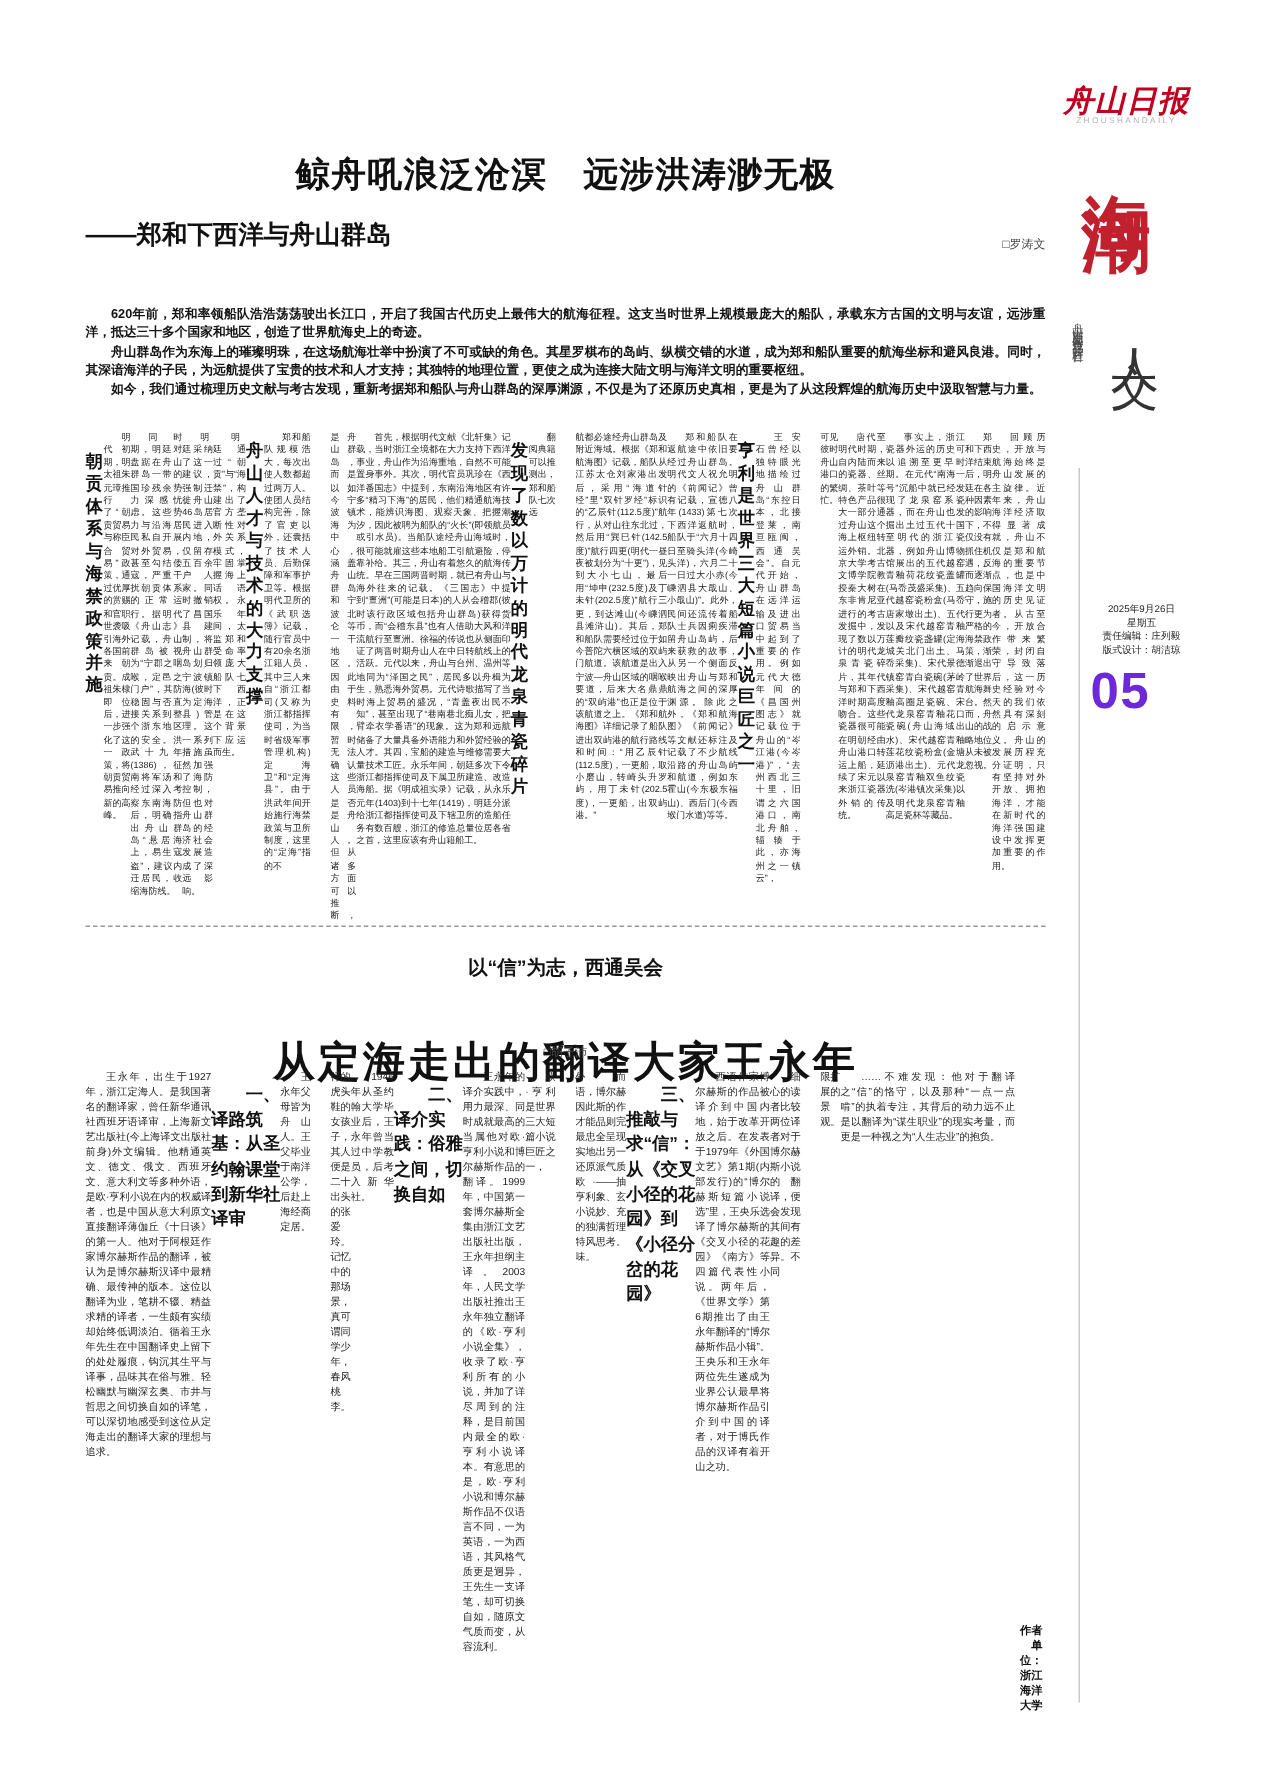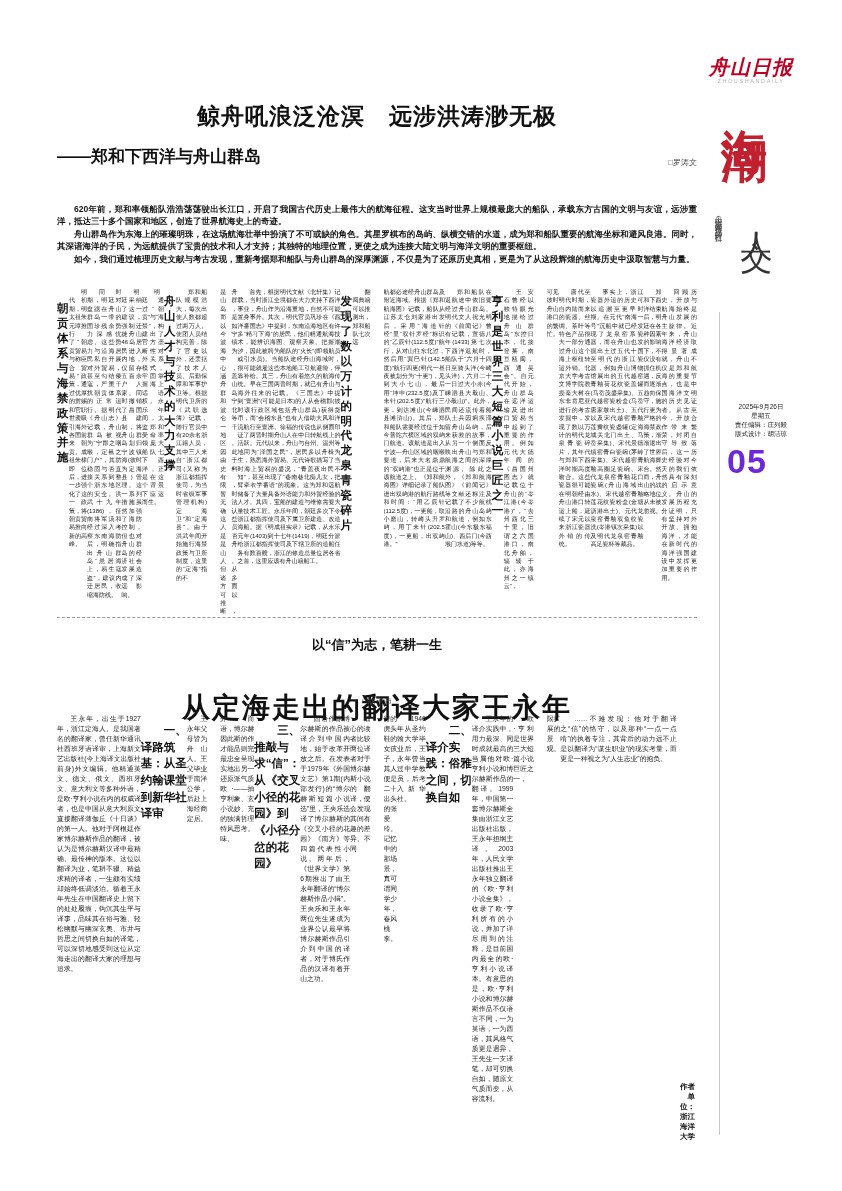--- a/index.html
+++ b/index.html
@@ -93,43 +93,43 @@
       <p class="cont">可见彼时舟山港口的繁忙。</p>
       <p>唐代至明代时期，自内陆而来的瓷器、丝绸、茶叶等特色产品很大一部分通过舟山这个海上枢纽转运外销。北京大学考古文博学院教授秦大树在东非肯尼亚进行的考古发掘中，发现了数以万计的明代龙泉青瓷碎片，其年代与郑和下西洋时期高度吻合。这些瓷器很可能在明朝经由舟山港口转运上船，延续了宋元以来浙江瓷器外销的传统。</p>
       <p>事实上，浙江瓷器外运的历史可以追溯至更早时期。在元代“南海一号”沉船中就已经发现了龙泉窑系瓷器，而在舟山也发掘出土过五代十国至明代的浙江瓷器，例如舟山博物馆展出的五代越窑青釉荷花纹瓷盖罐(马岙茂盛采集)、五代越窑瓷粉盒(马岙唐家墩出土)、五代以及宋代越窑青釉莲瓣纹瓷盏罐(定海城关北门出土、马岙采集)、宋代景德镇窑青白瓷碗(茅岭采集)、宋代越窑青釉高圈足瓷碗、宋代龙泉窑青釉花口瓷碗(舟山海域出水)、宋代越窑青釉莲花纹瓷粉盒(金塘沥港出土)、元代龙泉窑青釉双鱼纹瓷洗(岑港镇次采集)以及明代龙泉窑青釉高足瓷杯等藏品。</p>
       <p>郑和下西洋结束后，明廷在各种因素的影响下，不仅没有抓住机遇，反而逐渐趋向保守，施行更为严格的海禁政策，渐渐退出了世界航海舞台。然而，舟山的战略地位从未被忽视。</p>
       <p>回顾历史，开放与航海始终是舟山发展的主旋律。近年来，舟山海洋经济取得显著成就，舟山不仅是郑和航海的重要节点，也是中国海洋文明的历史见证者。从古至今，开放合作带来繁荣，封闭自守导致落后，这一历史经验对今天的我们依然具有深刻的启示意义。舟山的发展历程充分证明，只有坚持对外开放、拥抱海洋，才能在新时代的海洋强国建设中发挥更加重要的作用。</p>
     </div>
   </div>
 
   <div class="dotted"></div>
 
-  <div class="a2-kicker">以“信”为志，笔耕一生</div>
+  <div class="a2-kicker">以“信”为志，西通吴会</div>
   <h1 class="a2-headline">从定海走出的翻译大家王永年</h1>
   <div class="byline a2-byline">□胡子沛</div>
 
   <div class="cols a2-cols">
     <div class="col">
       <p>王永年，出生于1927年，浙江定海人。是我国著名的翻译家，曾任新华通讯社西班牙语译审，上海新文艺出版社(今上海译文出版社前身)外文编辑。他精通英文、德文、俄文、西班牙文、意大利文等多种外语，是欧·亨利小说在内的权威译者，也是中国从意大利原文直接翻译薄伽丘《十日谈》的第一人。他对于阿根廷作家博尔赫斯作品的翻译，被认为是博尔赫斯汉译中最精确、最传神的版本。这位以翻译为业，笔耕不辍、精益求精的译者，一生颇有实绩却始终低调淡泊。循着王永年先生在中国翻译史上留下的处处履痕，钩沉其生平与译事，品味其在俗与雅、轻松幽默与幽深玄奥、市井与哲思之间切换自如的译笔，可以深切地感受到这位从定海走出的翻译大家的理想与追求。</p>
       <h3>一、译路筑基：从圣约翰课堂到新华社译审</h3>
       <p>王永年父母皆为舟山人。王父毕业于南洋公学，后赴上海经商定居。</p>
     </div>
     <div class="col">
+      <p class="cont">行的虎头鞋的女孩子，其人便是二十出头的张爱玲。记忆中的那场景，真可谓同学少年，春风桃李。</p>
+      <p>1946年从圣约翰大学毕业后，王永年曾当过中学教员，后考入新华社。</p>
+      <h3>二、译介实践：俗雅之间，切换自如</h3>
+      <p>王永年的译介实践中，用力最深、同时成就最高的当属他对欧·亨利小说和博尔赫斯作品的翻译。1999年，中国第一套博尔赫斯全集由浙江文艺出版社出版，王永年担纲主译。2003年，人民文学出版社推出王永年独立翻译的《欧·亨利小说全集》，收录了欧·亨利所有的小说，并加了详尽周到的注释，是目前国内最全的欧·亨利小说译本。有意思的是，欧·亨利小说和博尔赫斯作品不仅语言不同，一为英语，一为西语，其风格气质更是迥异，王先生一支译笔，却可切换自如，随原文气质而变，从容流利。</p>
+      <p>欧·亨利是世界三大短篇小说巨匠之一，</p>
+    </div>
+    <div class="col">
       <p class="cont">外语，因此才能最忠实地还原欧·亨利小说的独特风味。</p>
       <p>而博尔赫斯的作品则完全呈现出另一派气质——抽象、玄妙、充满哲理思考。</p>
       <h3>三、推敲与求“信”：从《交叉小径的花园》到《小径分岔的花园》</h3>
       <p>西语作家博尔赫斯的作品被译介到中国内地，始于改革开放之后。在发表于1979年《外国文艺》第1期(内部发行)的“博尔赫斯短篇小说选”里，王央乐选译了博尔赫斯的《交叉小径的花园》《南方》等四篇代表性小说。两年后，《世界文学》第6期推出了由王永年翻译的“博尔赫斯作品小辑”。王央乐和王永年两位先生遂成为业界公认最早将博尔赫斯作品引介到中国的译者，对于博氏作品的汉译有着开山之功。</p>
       <p>细心的读者比较两位译者对于博尔赫斯小说的翻译，便会发现其间有趣的差异。不同</p>
-    </div>
-    <div class="col">
-      <p class="cont">行的虎头鞋的女孩子，其人便是二十出头的张爱玲。记忆中的那场景，真可谓同学少年，春风桃李。</p>
-      <p>1946年从圣约翰大学毕业后，王永年曾当过中学教员，后考入新华社。</p>
-      <h3>二、译介实践：俗雅之间，切换自如</h3>
-      <p>王永年的译介实践中，用力最深、同时成就最高的当属他对欧·亨利小说和博尔赫斯作品的翻译。1999年，中国第一套博尔赫斯全集由浙江文艺出版社出版，王永年担纲主译。2003年，人民文学出版社推出王永年独立翻译的《欧·亨利小说全集》，收录了欧·亨利所有的小说，并加了详尽周到的注释，是目前国内最全的欧·亨利小说译本。有意思的是，欧·亨利小说和博尔赫斯作品不仅语言不同，一为英语，一为西语，其风格气质更是迥异，王先生一支译笔，却可切换自如，随原文气质而变，从容流利。</p>
-      <p>欧·亨利是世界三大短篇小说巨匠之一，</p>
     </div>
     <div class="col">
       <p class="cont">限扩展的景观。</p>
       <p>……不难发现：他对于翻译之“信”的恪守，以及那种“一点一点啃”的执着专注，其背后的动力远不止是以翻译为“谋生职业”的现实考量，而更是一种视之为“人生志业”的抱负。</p>
       <div class="author-line">作者单位：浙江海洋大学</div>
     </div>
   </div>
 
   <div class="logo" style="color: rgb(192, 0, 32);">舟山日报</div>
   <div class="logo-en">ZHOUSHANDAILY</div>

